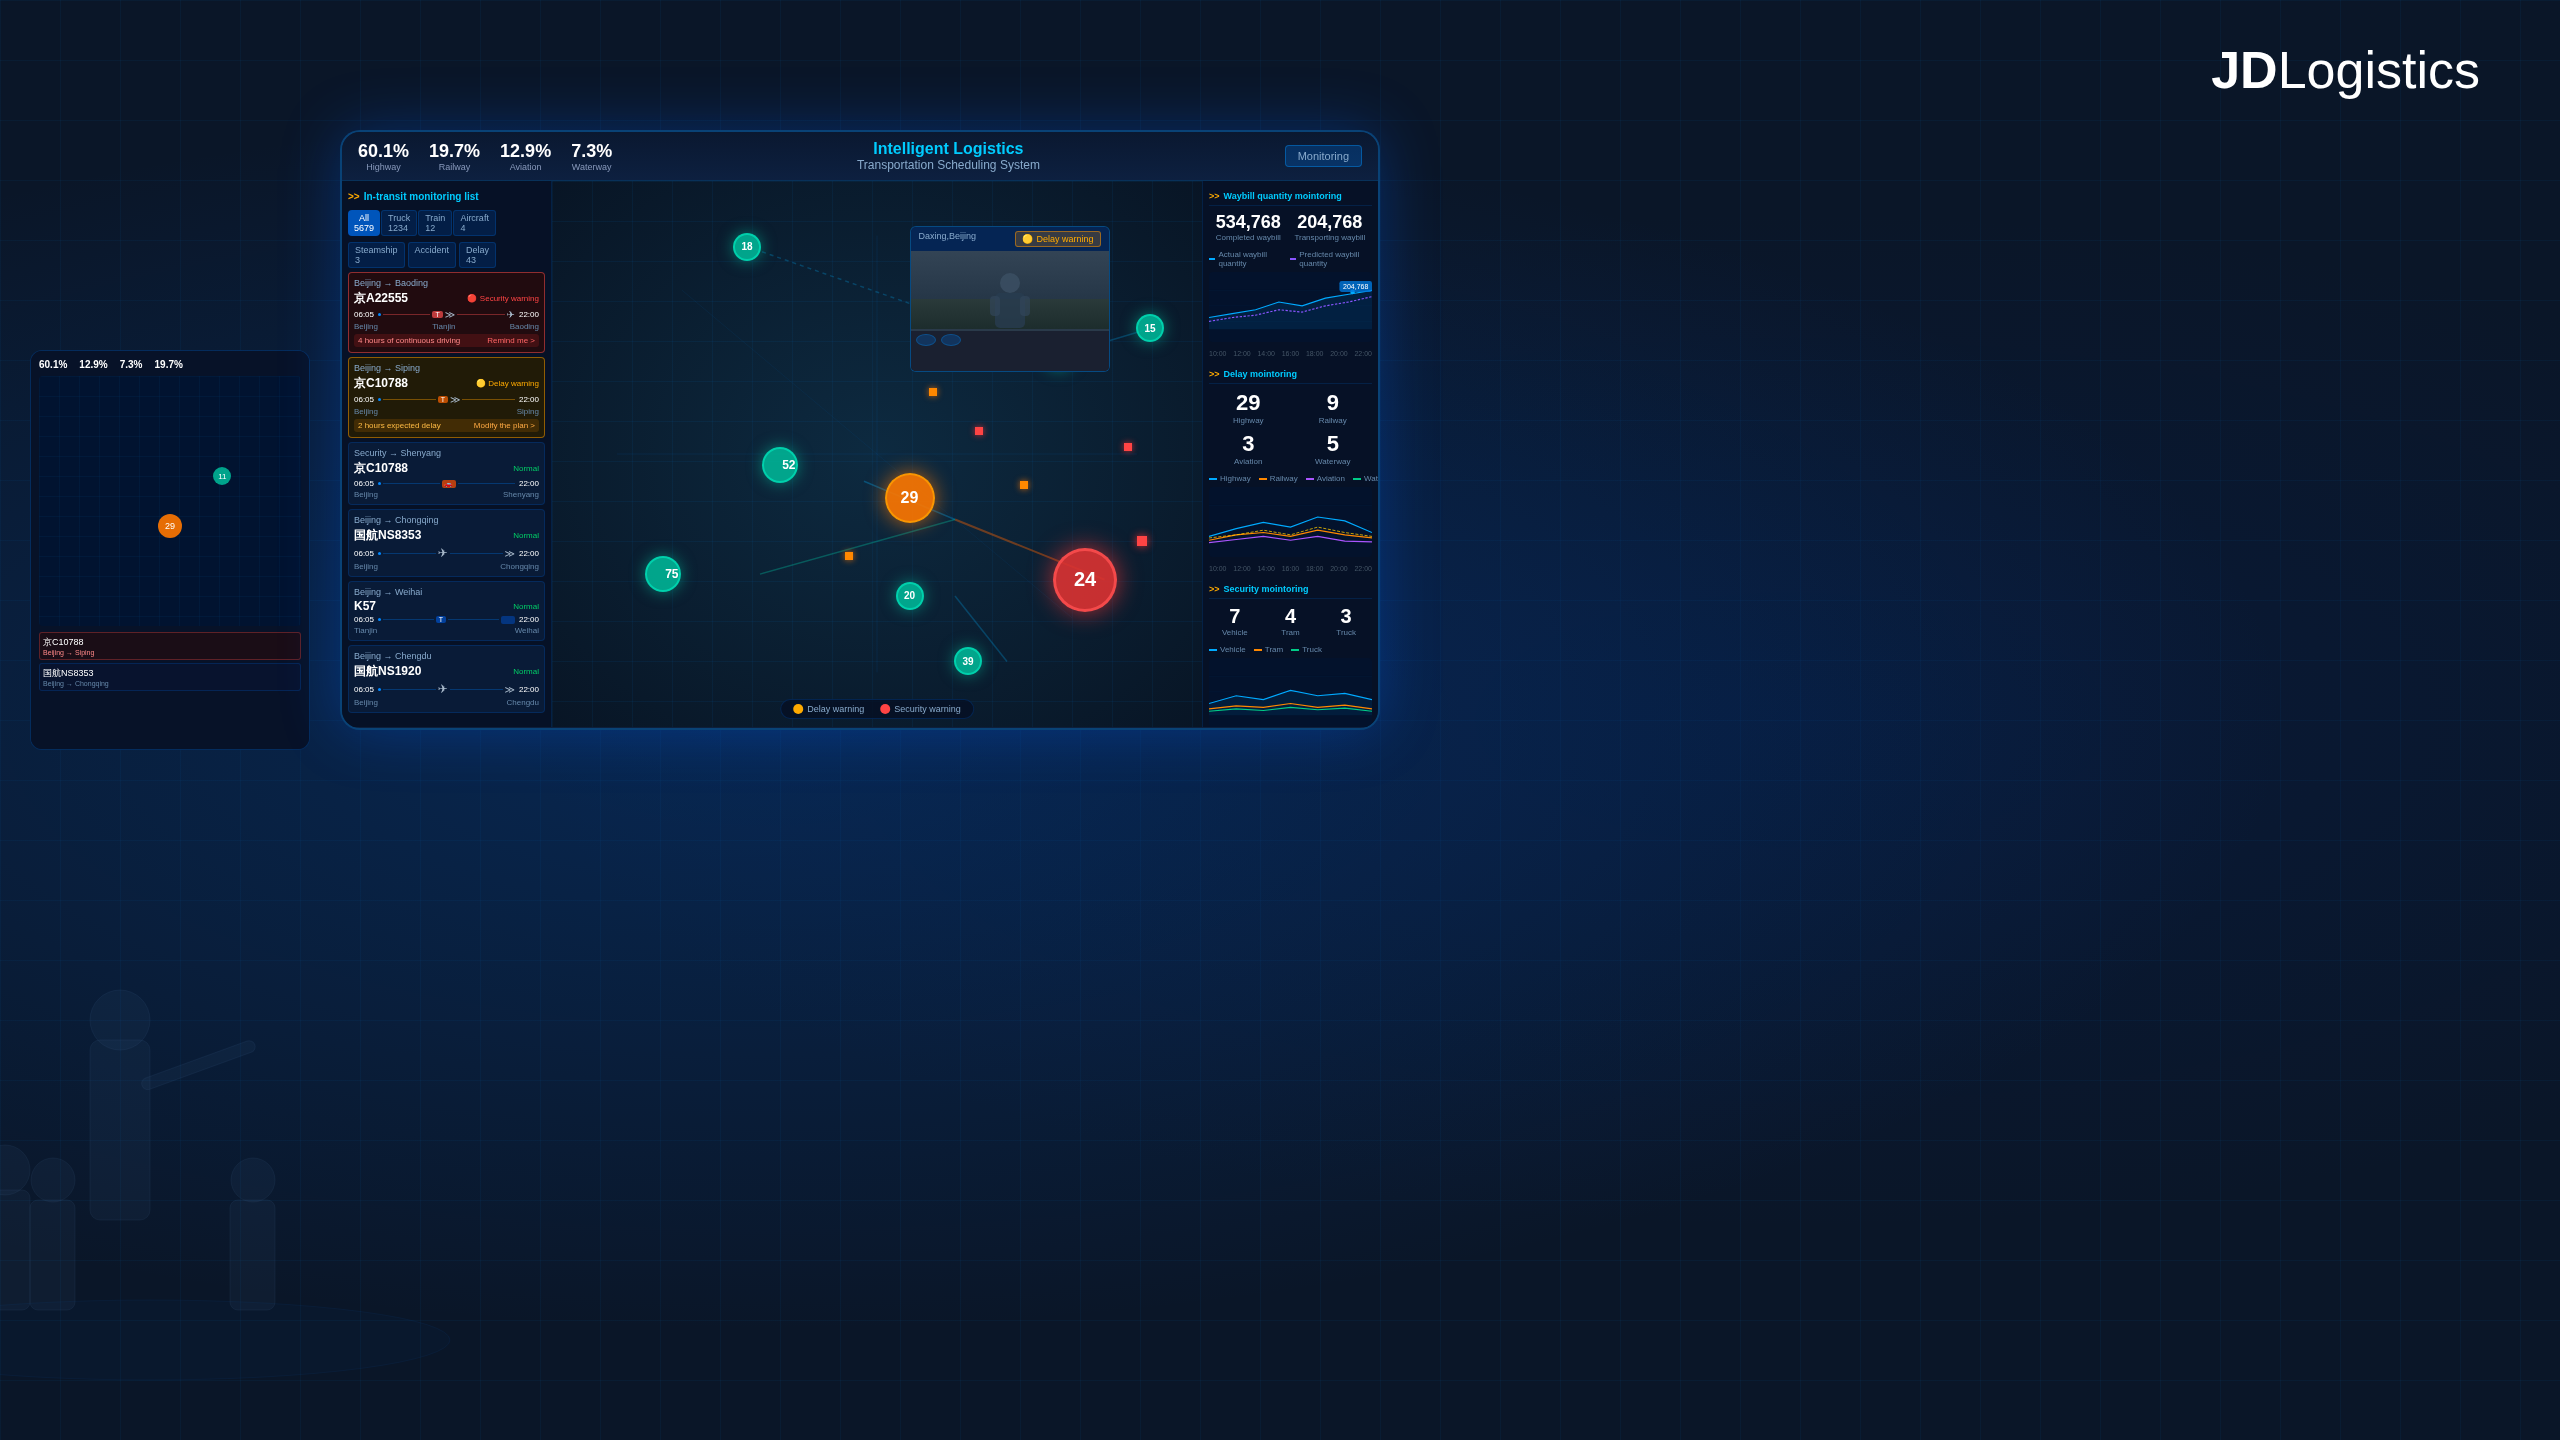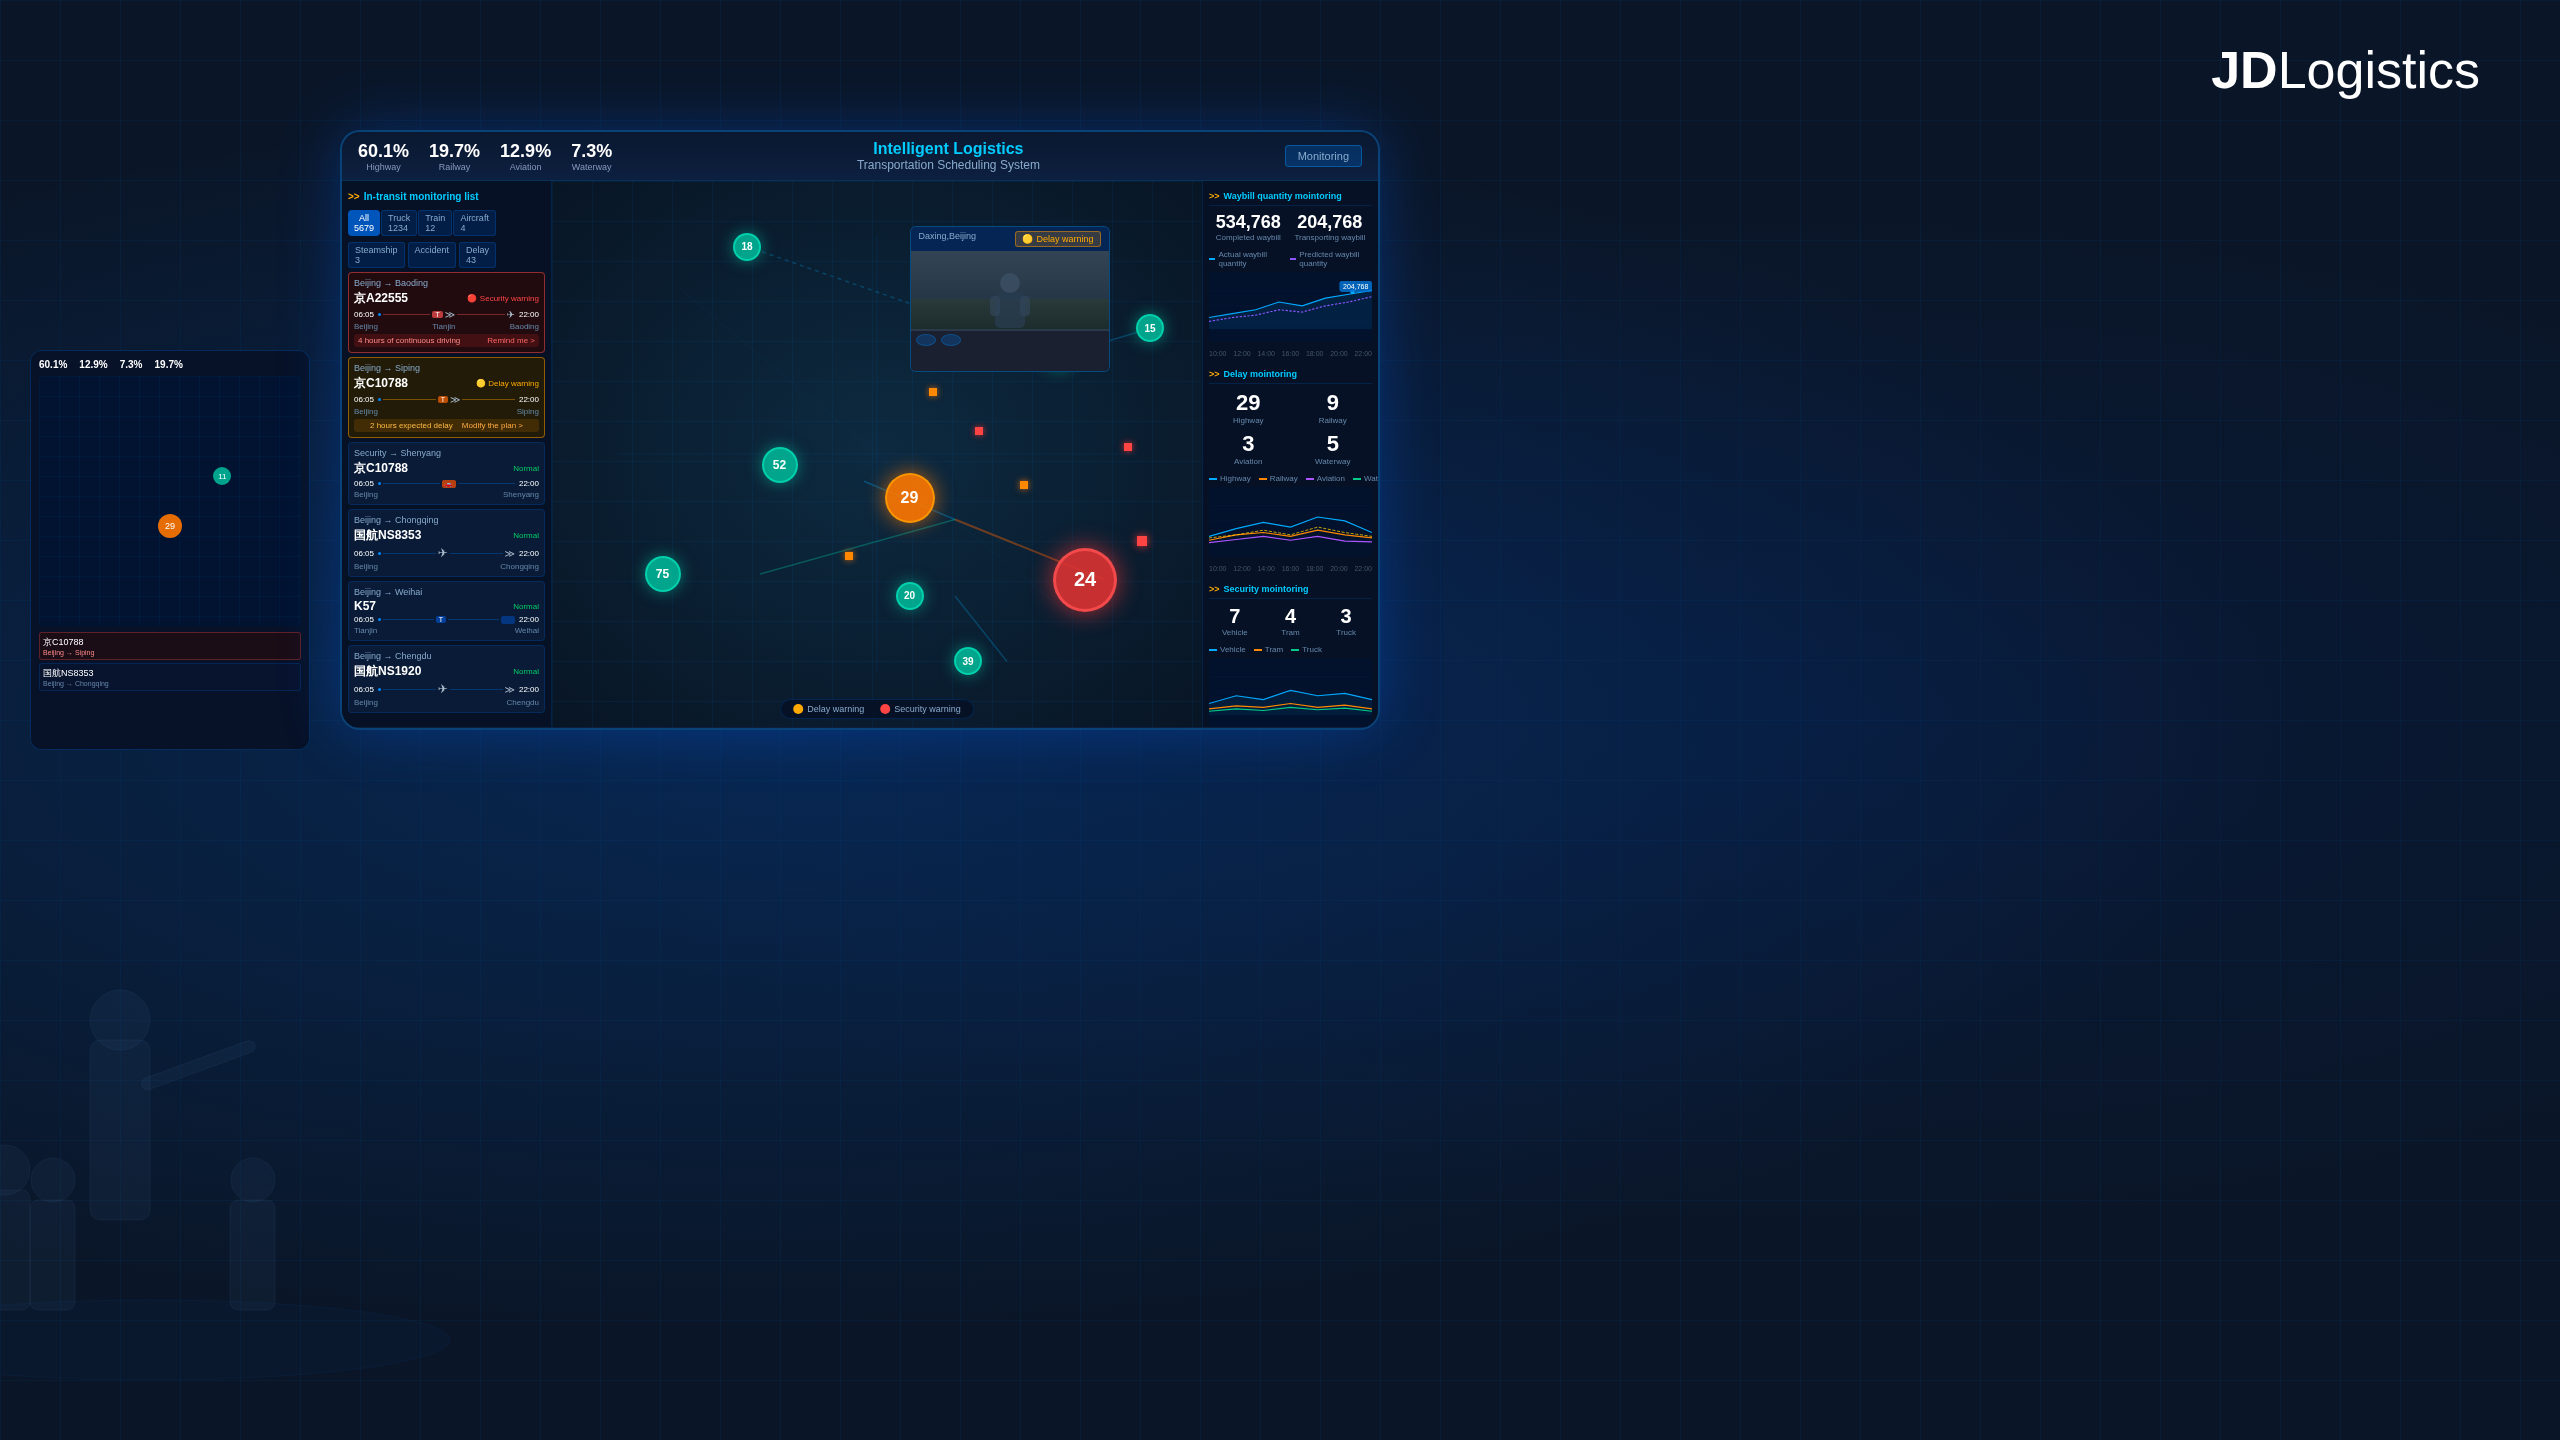--- a/index.html
+++ b/index.html
@@ -268,21 +268,21 @@
       font-size: 8px;
       margin-top: 3px;
       display: flex;
       justify-content: space-between;
       align-items: center;
     }
 
     .delay-note {
       background: rgba(255,150,0,0.15);
       border-radius: 3px;
-      padding: 2px 16px;
+      padding: 2px 4px;
       color: #ffbb44;
       font-size: 8px;
       margin-top: 3px;
       display: flex;
       justify-content: space-between;
       align-items: center;
     }
 
     
     .map-area {
@@ -334,21 +334,21 @@
       box-shadow: 0 0 20px rgba(255,120,0,0.7);
     }
 
     .map-node.red {
       background: rgba(220,50,50,0.9);
       border: 3px solid rgba(255,80,80,0.8);
       box-shadow: 0 0 25px rgba(220,50,50,0.8);
     }
 
     .map-node.sm { width: 28px; height: 28px; font-size: 10px; }
-    .map-node.md { width: 36px; height: 36px; font-size: 12px; }
+    .map-node.md { width: 36px; height: 36px; font-size: 12px; justify-content: flex-end; }
     .map-node.lg { width: 50px; height: 50px; font-size: 16px; }
     .map-node.xl { width: 64px; height: 64px; font-size: 20px; }
 
     
     .camera-popup {
       position: absolute;
       top: 45px;
       left: 55%;
       width: 200px;
       background: #0a1830;

